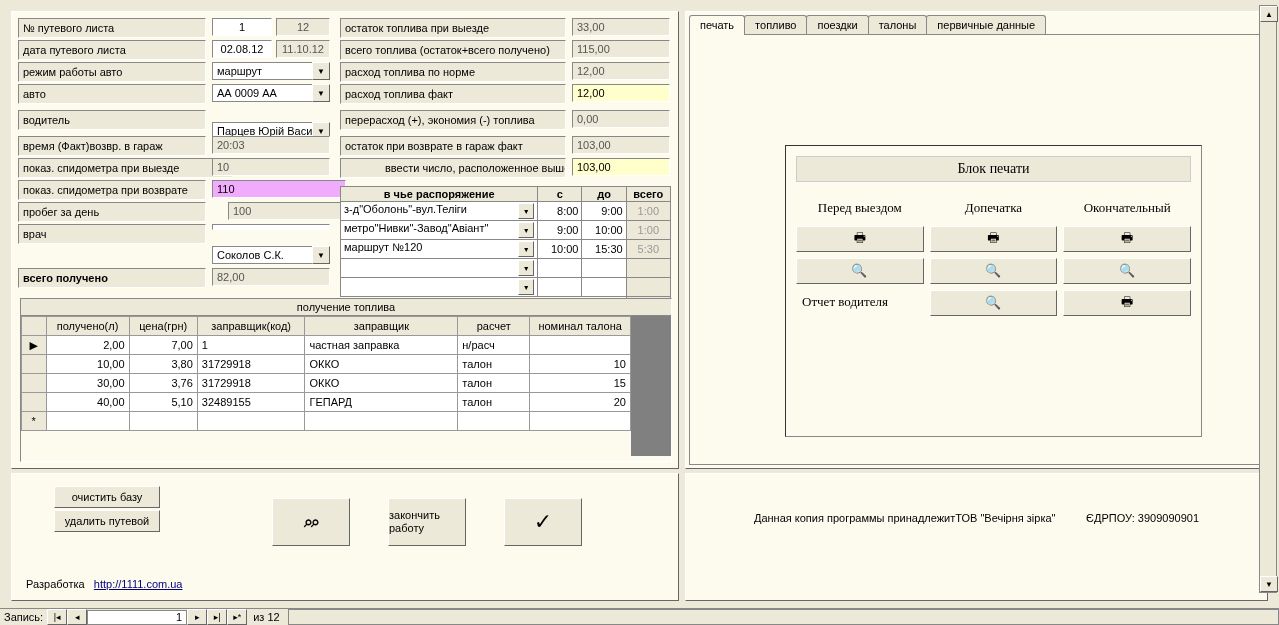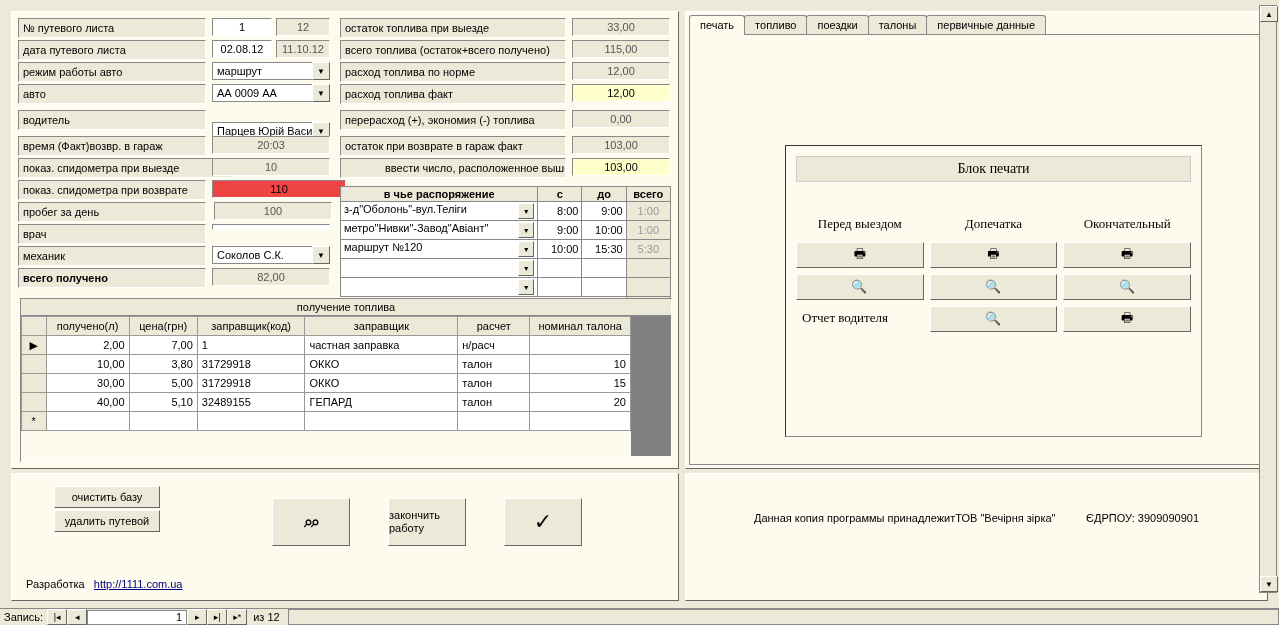--- a/index.html
+++ b/index.html
@@ -61,21 +61,21 @@
   }
   .val {
     position: absolute;
     background: #fffff0;
     border: 1px solid #888;
     border-top-color: #888; border-left-color: #888;
     border-right-color: #fff; border-bottom-color: #fff;
     padding: 2px 4px 2px 4px;
     font-size: 11px;
     box-sizing: border-box;
-    text-align: center;
+    text-align: left;
   }
   .val.grey { background: #ece9d8; color:#555; }
   .val.edit { background: #ffffff; }
   .val.left { text-align: left; }
   .dropdown {
     position: absolute;
     display: flex;
     align-items: stretch;
   }
   .dropdown .dd-text {
@@ -207,21 +207,20 @@
     border-top-color:#fff; border-left-color:#fff;
     border-right-color:#666; border-bottom-color:#666;
     height:24px;
     display:flex; align-items:center; justify-content:center;
     font-family:"Times New Roman", serif;
     font-size:13px;
   }
   .print-grid .cell.hdr {
     background:#fdfbee;
     border:none;
-    margin-top:16px;
   }
   .print-grid .cell.lbl {
     border:none; background:transparent; justify-content:flex-start; padding-left:6px;
   }
   
   .recnav {
     position:absolute;
     left:0; bottom:0; right:0; height:16px;
     background:#ece9d8;
     border-top:1px solid #888;
@@ -255,21 +254,20 @@
     <div class="field-label" style="left:6px; top:6px; width:188px;">№ путевого листа</div>
     <div class="field-label" style="left:6px; top:28px; width:188px;">дата путевого листа</div>
     <div class="field-label" style="left:6px; top:50px; width:188px;">режим работы авто</div>
     <div class="field-label" style="left:6px; top:72px; width:188px;">авто</div>
     <div class="field-label" style="left:6px; top:98px; width:188px;">водитель</div>
     <div class="field-label" style="left:6px; top:124px; width:188px;">время (Факт)возвр. в гараж</div>
     <div class="field-label" style="left:6px; top:146px; width:215px;">показ. спидометра при выезде</div>
     <div class="field-label" style="left:6px; top:168px; width:188px;">показ. спидометра при возврате</div>
     <div class="field-label" style="left:6px; top:190px; width:188px;">пробег за день</div>
     <div class="field-label" style="left:6px; top:212px; width:188px;">врач</div>
-    <div class="field-label" style="left:6px; top:234px; width:188px;">механик</div>
     <div class="field-label" style="left:6px; top:256px; width:188px;font-weight:bold;">всего получено</div>
 
     <div class="val edit" style="left:200px; top:6px; width:60px; text-align:center;">1</div>
     <div class="val grey" style="left:264px; top:6px; width:54px; text-align:center;">12</div>
     <div class="val edit" style="left:200px; top:28px; width:60px; text-align:center;">02.08.12</div>
     <div class="val grey" style="left:264px; top:28px; width:54px; text-align:center;">11.10.12</div>
 
     <div class="dropdown" style="left:200px; top:50px; width:118px; height:18px;">
       <div class="dd-text">маршрут</div>
       <div class="dd-btn">▼</div>
@@ -278,22 +276,22 @@
       <div class="dd-text">АА 0009 АА</div>
       <div class="dd-btn">▼</div>
     </div>
     <div class="dropdown" style="left:200px; top:98px; width:118px; height:18px;margin-top:12px;">
       <div class="dd-text">Парцев Юрій Васи</div>
       <div class="dd-btn">▼</div>
     </div>
 
     <div class="val grey" style="left:200px; top:124px; width:118px;">20:03</div>
     <div class="val grey" style="left:200px; top:146px; width:118px;">10</div>
-    <div class="val" style="left:200px; top:168px; width:134px; background:#ef4444;">110</div>
-    <div class="val grey" style="left:202px; top:190px; width:118px;">100</div>
+    <div class="val" style="left:200px; top:168px; width:134px; background:#f0abfc;">110</div>
+    <div class="val grey" style="left:216px; top:190px; width:139px;">100</div>
     <div class="val edit left" style="left:200px; top:212px; width:118px;"></div>
     <div class="dropdown" style="left:200px; top:234px; width:118px; height:18px;">
       <div class="dd-text">Соколов С.К.</div>
       <div class="dd-btn">▼</div>
     </div>
     <div class="val grey" style="left:200px; top:256px; width:118px;">82,00</div>
 
     <div class="field-label" style="left:328px; top:6px;  width:226px;">остаток топлива при выезде</div>
     <div class="field-label" style="left:328px; top:28px; width:226px;">всего топлива (остаток+всего получено)</div>
     <div class="field-label" style="left:328px; top:50px; width:226px;">расход топлива по норме</div>
@@ -387,21 +385,21 @@
             <td class="num">10,00</td>
             <td class="num">3,80</td>
             <td>31729918</td>
             <td>ОККО</td>
             <td>талон</td>
             <td class="num">10</td>
           </tr>
           <tr>
             <td class="rowhdr"></td>
             <td class="num">30,00</td>
-            <td class="num">5,00</td>
+            <td class="num">3,76</td>
             <td>31729918</td>
             <td>ОККО</td>
             <td>талон</td>
             <td class="num">15</td>
           </tr>
           <tr>
             <td class="rowhdr"></td>
             <td class="num">40,00</td>
             <td class="num">5,10</td>
             <td>32489155</td>

